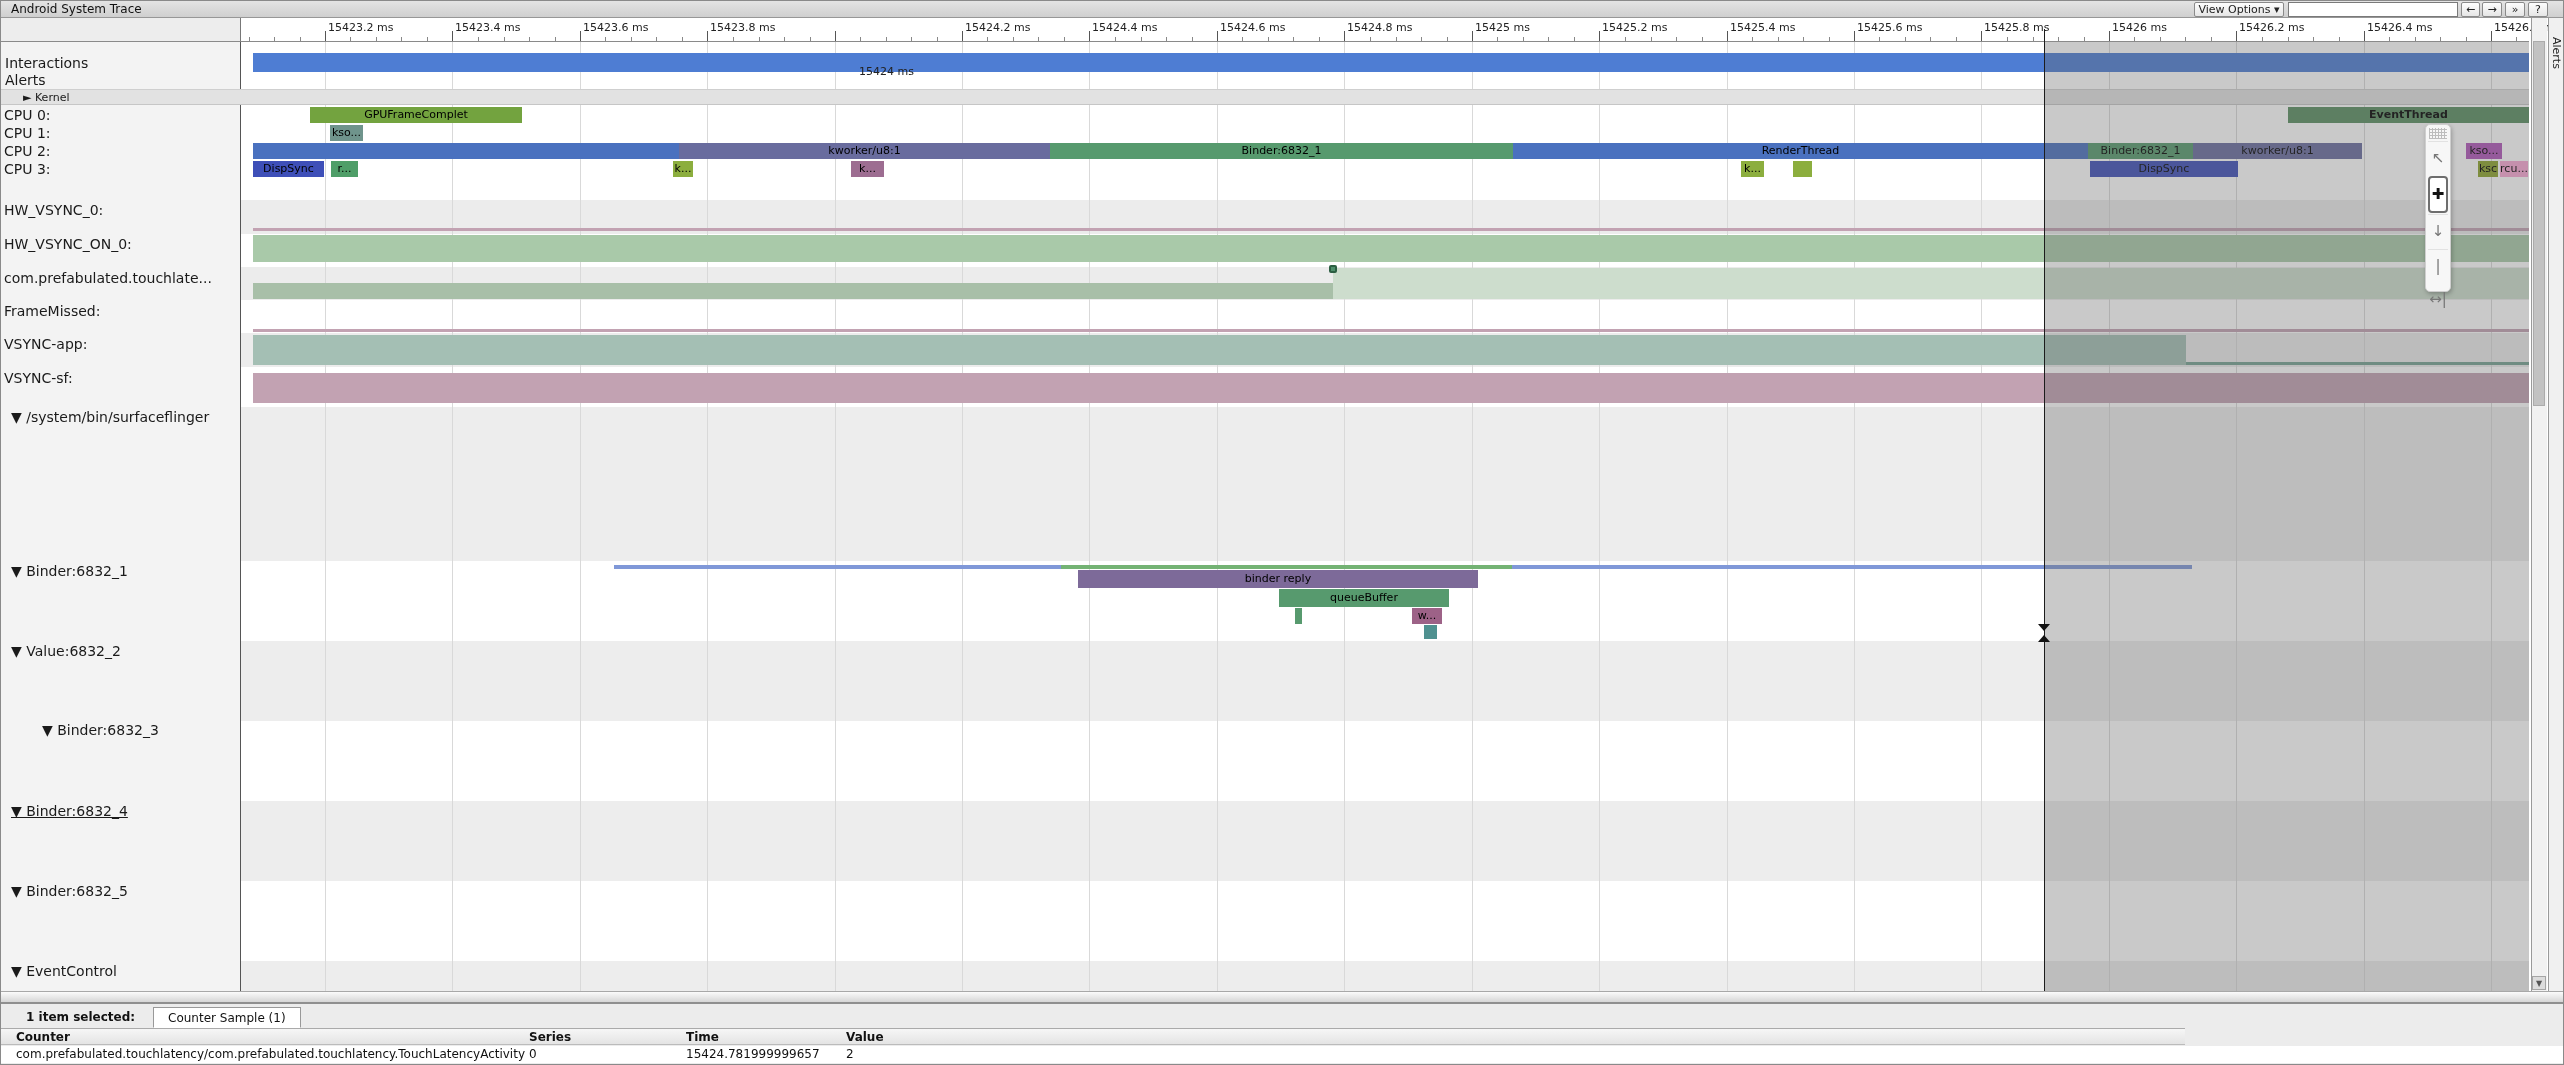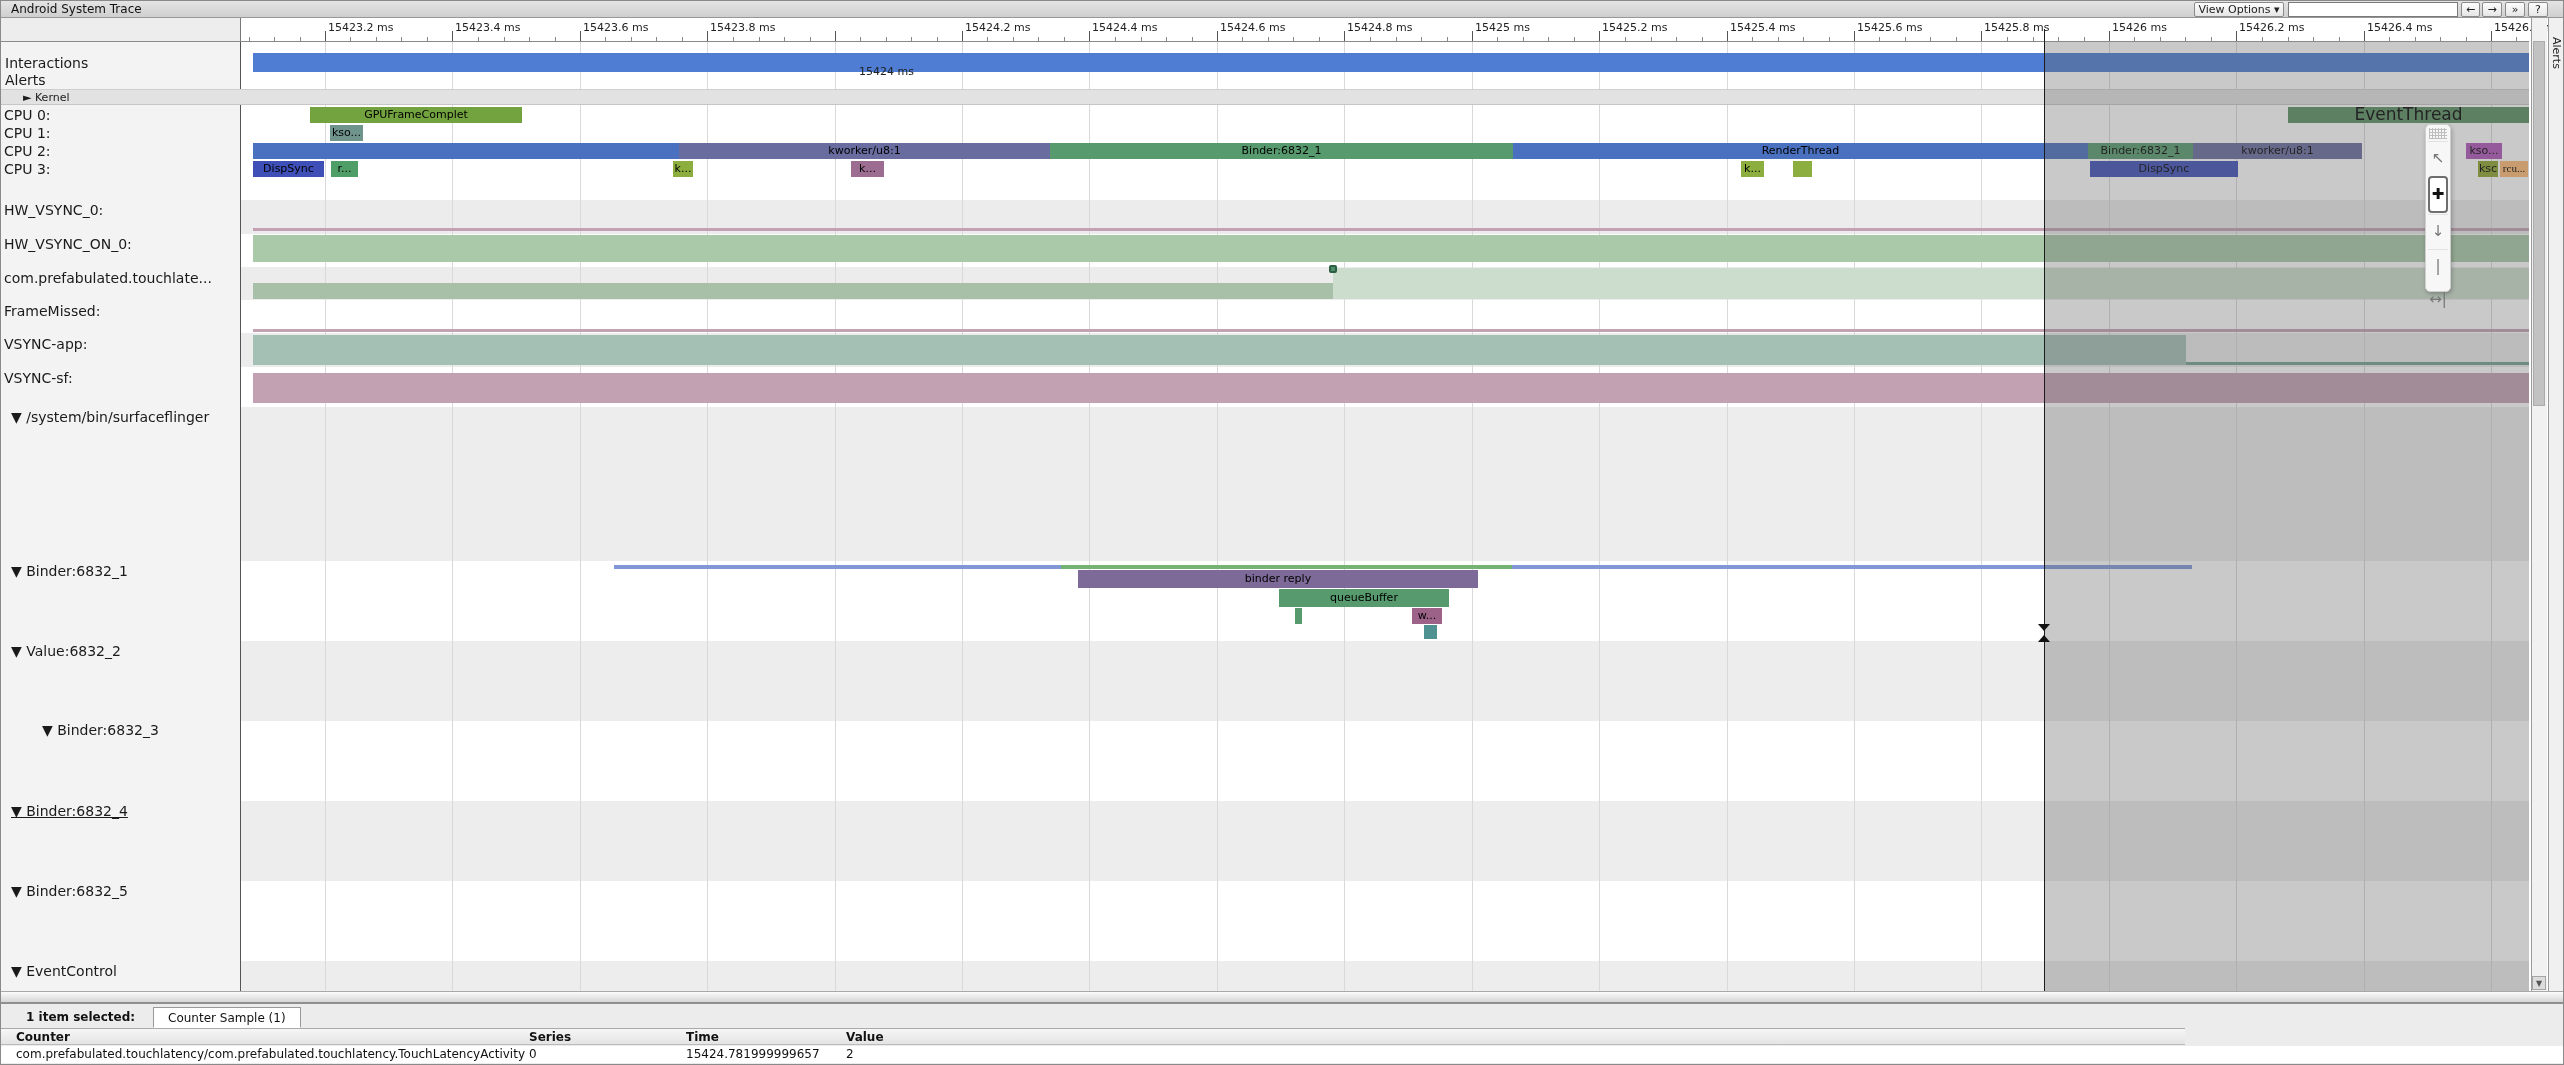--- a/index.html
+++ b/index.html
@@ -199,38 +199,38 @@
       <div class="abs" style="left: 1726px; top: 41px; width: 1px; height: 949px; background: rgb(217, 217, 217); z-index: 2;"></div>
       <div class="abs" style="left: 1853px; top: 41px; width: 1px; height: 949px; background: rgb(217, 217, 217); z-index: 2;"></div>
       <div class="abs" style="left: 1980px; top: 41px; width: 1px; height: 949px; background: rgb(217, 217, 217); z-index: 2;"></div>
       <div class="abs" style="left: 2108px; top: 41px; width: 1px; height: 949px; background: rgb(217, 217, 217); z-index: 2;"></div>
       <div class="abs" style="left: 2235px; top: 41px; width: 1px; height: 949px; background: rgb(217, 217, 217); z-index: 2;"></div>
       <div class="abs" style="left: 2363px; top: 41px; width: 1px; height: 949px; background: rgb(217, 217, 217); z-index: 2;"></div>
       <div class="abs" style="left: 2490px; top: 41px; width: 1px; height: 949px; background: rgb(217, 217, 217); z-index: 2;"></div>
       <div class="abs" style="left: 0px; top: 88px; width: 2528px; height: 16px; background: rgb(226, 226, 226); border-top: 1px solid rgb(207, 207, 207); border-bottom: 1px solid rgb(198, 198, 198); z-index: 6; font-size: 11px; color: rgb(26, 26, 26); line-height: 15px; padding-left: 22px;">► Kernel</div>
       <div class="abs" style="left: 252px; top: 52px; width: 2276px; height: 19px; background: rgb(78, 125, 211); z-index: 10; font-size: 11px; line-height: 18px; text-align: center; overflow: hidden; white-space: nowrap; color: rgb(0, 0, 0);"></div>
       <div class="abs" style="left: 309px; top: 106px; width: 212px; height: 16px; background: rgb(115, 163, 63); z-index: 10; font-size: 11px; line-height: 15px; text-align: center; overflow: hidden; white-space: nowrap; color: rgb(0, 0, 0);">GPUFrameComplet</div>
-      <div class="abs" style="left: 2287px; top: 106px; width: 241px; height: 16px; background: rgb(89, 142, 98); z-index: 10; font-size: 17px; line-height: 15px; text-align: center; overflow: hidden; white-space: nowrap; color: rgb(0, 0, 0);">EventThread</div>
+      <div class="abs" style="left: 2287px; top: 106px; width: 241px; height: 16px; background: rgb(89, 142, 98); z-index: 10; font-size: 11px; line-height: 15px; text-align: center; overflow: hidden; white-space: nowrap; color: rgb(0, 0, 0); font-weight: bold;">EventThread</div>
       <div class="abs" style="left: 329px; top: 124px; width: 33px; height: 16px; background: rgb(111, 148, 140); z-index: 10; font-size: 11px; line-height: 15px; text-align: center; overflow: hidden; white-space: nowrap; color: rgb(0, 0, 0);">kso...</div>
       <div class="abs" style="left: 252px; top: 142px; width: 426px; height: 16px; background: rgb(74, 113, 191); z-index: 10; font-size: 11px; line-height: 15px; text-align: center; overflow: hidden; white-space: nowrap; color: rgb(0, 0, 0);"></div>
       <div class="abs" style="left: 678px; top: 142px; width: 371px; height: 16px; background: rgb(105, 108, 158); z-index: 10; font-size: 11px; line-height: 15px; text-align: center; overflow: hidden; white-space: nowrap; color: rgb(0, 0, 0);">kworker/u8:1</div>
       <div class="abs" style="left: 1049px; top: 142px; width: 463px; height: 16px; background: rgb(87, 154, 110); z-index: 10; font-size: 11px; line-height: 15px; text-align: center; overflow: hidden; white-space: nowrap; color: rgb(0, 0, 0);">Binder:6832_1</div>
       <div class="abs" style="left: 1512px; top: 142px; width: 575px; height: 16px; background: rgb(74, 113, 191); z-index: 10; font-size: 11px; line-height: 15px; text-align: center; overflow: hidden; white-space: nowrap; color: rgb(0, 0, 0);">RenderThread</div>
       <div class="abs" style="left: 2087px; top: 142px; width: 105px; height: 16px; background: rgb(87, 154, 110); z-index: 10; font-size: 11px; line-height: 15px; text-align: center; overflow: hidden; white-space: nowrap; color: rgb(0, 0, 0);">Binder:6832_1</div>
       <div class="abs" style="left: 2192px; top: 142px; width: 169px; height: 16px; background: rgb(105, 108, 158); z-index: 10; font-size: 11px; line-height: 15px; text-align: center; overflow: hidden; white-space: nowrap; color: rgb(0, 0, 0);">kworker/u8:1</div>
       <div class="abs" style="left: 2465px; top: 142px; width: 36px; height: 16px; background: rgb(176, 85, 184); z-index: 10; font-size: 11px; line-height: 15px; text-align: center; overflow: hidden; white-space: nowrap; color: rgb(0, 0, 0);">kso...</div>
       <div class="abs" style="left: 252px; top: 160px; width: 71px; height: 16px; background: rgb(62, 79, 184); z-index: 10; font-size: 11px; line-height: 15px; text-align: center; overflow: hidden; white-space: nowrap; color: rgb(0, 0, 0);">DispSync</div>
       <div class="abs" style="left: 330px; top: 160px; width: 27px; height: 16px; background: rgb(79, 158, 104); z-index: 10; font-size: 11px; line-height: 15px; text-align: center; overflow: hidden; white-space: nowrap; color: rgb(0, 0, 0);">r...</div>
       <div class="abs" style="left: 672px; top: 160px; width: 20px; height: 16px; background: rgb(140, 174, 62); z-index: 10; font-size: 11px; line-height: 15px; text-align: center; overflow: hidden; white-space: nowrap; color: rgb(0, 0, 0);">k...</div>
       <div class="abs" style="left: 850px; top: 160px; width: 33px; height: 16px; background: rgb(157, 109, 145); z-index: 10; font-size: 11px; line-height: 15px; text-align: center; overflow: hidden; white-space: nowrap; color: rgb(0, 0, 0);">k...</div>
       <div class="abs" style="left: 1740px; top: 160px; width: 23px; height: 16px; background: rgb(140, 174, 62); z-index: 10; font-size: 11px; line-height: 15px; text-align: center; overflow: hidden; white-space: nowrap; color: rgb(0, 0, 0);">k...</div>
       <div class="abs" style="left: 1792px; top: 160px; width: 19px; height: 16px; background: rgb(140, 174, 62); z-index: 10; font-size: 11px; line-height: 15px; text-align: center; overflow: hidden; white-space: nowrap; color: rgb(0, 0, 0);"></div>
       <div class="abs" style="left: 2089px; top: 160px; width: 148px; height: 16px; background: rgb(62, 79, 184); z-index: 10; font-size: 11px; line-height: 15px; text-align: center; overflow: hidden; white-space: nowrap; color: rgb(0, 0, 0);">DispSync</div>
       <div class="abs" style="left: 2477px; top: 160px; width: 20px; height: 16px; background: rgb(141, 163, 44); z-index: 10; font-size: 11px; line-height: 15px; text-align: center; overflow: hidden; white-space: nowrap; color: rgb(0, 0, 0);">ksc</div>
-      <div class="abs" style="left: 2499px; top: 160px; width: 28px; height: 16px; background: #fdba74; z-index: 10; font-size: 11px; line-height: 15px; text-align: center; overflow: hidden; white-space: nowrap; color: rgb(0, 0, 0); font-family: Liberation Serif, serif;">rcu...</div>
+      <div class="abs" style="left: 2499px; top: 160px; width: 28px; height: 16px; background: #f9a8d4; z-index: 10; font-size: 11px; line-height: 15px; text-align: center; overflow: hidden; white-space: nowrap; color: rgb(0, 0, 0);">rcu...</div>
       <div class="abs" style="left: 252px; top: 227px; width: 2276px; height: 3px; background: rgb(194, 162, 178); z-index: 10; font-size: 11px; line-height: 2px; text-align: center; overflow: hidden; white-space: nowrap; color: rgb(0, 0, 0);"></div>
       <div class="abs" style="left: 252px; top: 234px; width: 2276px; height: 27px; background: rgb(169, 201, 169); z-index: 10; font-size: 11px; line-height: 26px; text-align: center; overflow: hidden; white-space: nowrap; color: rgb(0, 0, 0);"></div>
       <div class="abs" style="left: 252px; top: 282px; width: 1080px; height: 16px; background: rgb(168, 191, 168); z-index: 10; font-size: 11px; line-height: 15px; text-align: center; overflow: hidden; white-space: nowrap; color: rgb(0, 0, 0);"></div>
       <div class="abs" style="left: 1332px; top: 267px; width: 1196px; height: 31px; background: rgb(205, 221, 205); z-index: 10; font-size: 11px; line-height: 30px; text-align: center; overflow: hidden; white-space: nowrap; color: rgb(0, 0, 0);"></div>
       <div class="abs" style="left: 252px; top: 328px; width: 2276px; height: 3px; background: rgb(194, 162, 178); z-index: 10; font-size: 11px; line-height: 2px; text-align: center; overflow: hidden; white-space: nowrap; color: rgb(0, 0, 0);"></div>
       <div class="abs" style="left: 252px; top: 334px; width: 1933px; height: 30px; background: rgb(164, 191, 180); z-index: 10; font-size: 11px; line-height: 29px; text-align: center; overflow: hidden; white-space: nowrap; color: rgb(0, 0, 0);"></div>
       <div class="abs" style="left: 2185px; top: 361px; width: 343px; height: 3px; background: rgb(118, 161, 147); z-index: 10; font-size: 11px; line-height: 2px; text-align: center; overflow: hidden; white-space: nowrap; color: rgb(0, 0, 0);"></div>
       <div class="abs" style="left: 252px; top: 372px; width: 2276px; height: 30px; background: rgb(194, 162, 178); z-index: 10; font-size: 11px; line-height: 29px; text-align: center; overflow: hidden; white-space: nowrap; color: rgb(0, 0, 0);"></div>
       <div class="abs" style="left: 613px; top: 564px; width: 447px; height: 4px; background: rgb(128, 152, 216); z-index: 10; font-size: 11px; line-height: 3px; text-align: center; overflow: hidden; white-space: nowrap; color: rgb(0, 0, 0);"></div>
       <div class="abs" style="left: 1060px; top: 564px; width: 451px; height: 4px; background: rgb(116, 179, 116); z-index: 10; font-size: 11px; line-height: 3px; text-align: center; overflow: hidden; white-space: nowrap; color: rgb(0, 0, 0);"></div>

